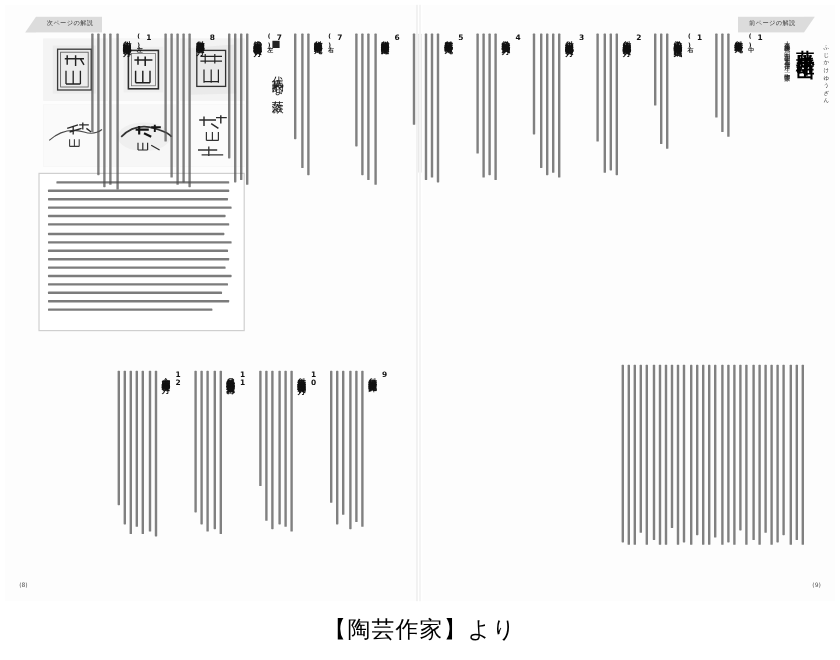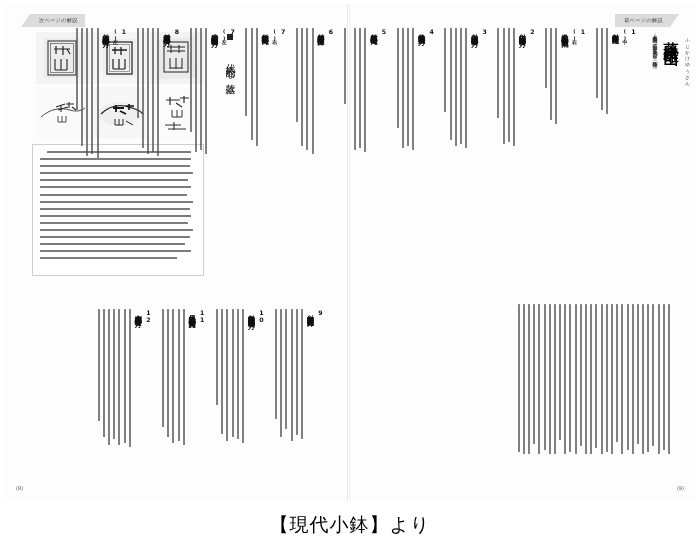--- a/index.html
+++ b/index.html
@@ -572,13 +572,13 @@
         </div>
       </div>
     </div>
 
     <div class="folio folio-right">(9)</div>
   </div>
 
   <div class="gutter"></div>
 </div>
 
-<div class="caption">【現代小鉢】より</div>
+<div class="caption">【陶芸作家】より</div>
 
 </body></html>

